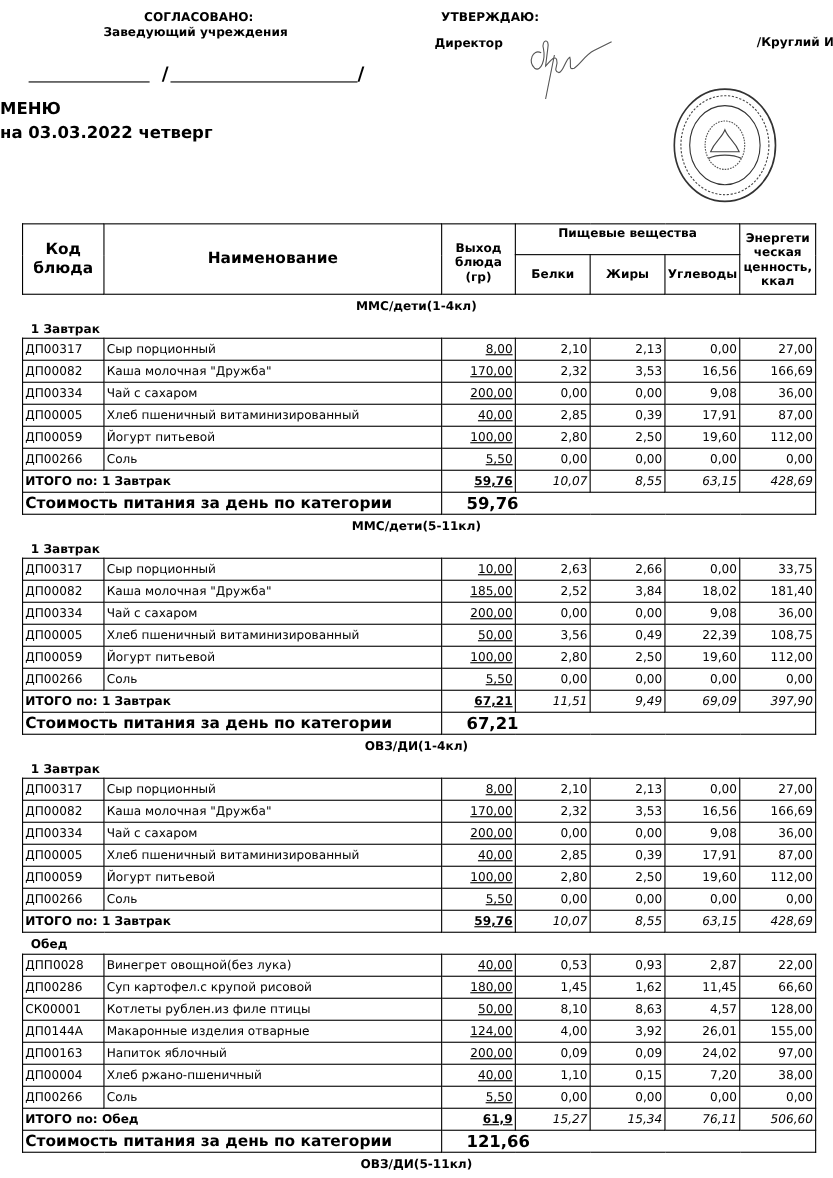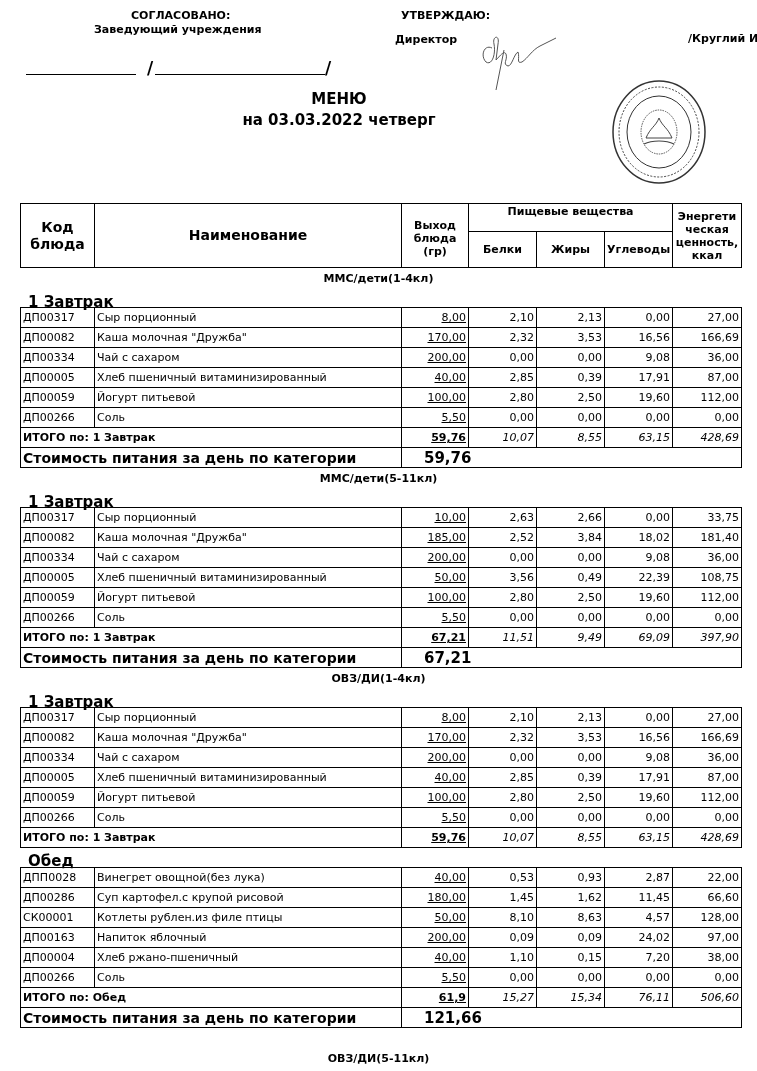--- a/index.html
+++ b/index.html
@@ -1,20 +1,20 @@
 <!DOCTYPE html>
 <html><head>
 <meta charset="utf-8">
 <style>
   * { margin:0; padding:0; box-sizing:border-box; }
   html, body { width:757px; height:1071px; background:#ffffff; overflow:hidden; }
   body { position:relative; font-family:"DejaVu Sans", sans-serif; color:#000; }
   .abs { position:absolute; white-space:nowrap; }
   .hdr { font-weight:bold; font-size:11px; }
-  .title { font-weight:bold; font-size:15px; text-align:center; }
+  .title { font-weight:bold; font-size:15px; text-align:left; }
   .sigline { position:absolute; border-bottom:1.5px solid #000; height:1px; }
   .slash { position:absolute; font-weight:bold; font-size:17px; }
 
   table.grid { position:absolute; left:20px; border-collapse:collapse; table-layout:fixed; width:721px; }
   table.grid td { border:1px solid #000; font-size:11px; height:20px; padding:0 2px; white-space:nowrap; overflow:hidden; }
   .c-code { width:74px; }
   .c-name { width:307px; }
   .c-out { width:67px; }
   .c-b { width:68px; }
   .c-z { width:68px; }
@@ -22,21 +22,21 @@
   .c-e { width:69px; }
   td.num { text-align:right; }
   td.ctr { text-align:right;text-decoration:underline; }
   tr.itogo td { font-weight:bold; }
   tr.itogo td.light { font-weight:normal;font-style:italic; }
   tr.cost td { font-weight:bold; font-size:14px; height:20px; }
   tr.cost td.costval { padding-left:22px; font-size:15px; }
   table.head td { font-weight:bold; text-align:center; height:auto; white-space:normal; line-height:13px; font-size:11px;margin-left:36px; }
   table.head td.big { font-size:14px; line-height:17px; }
   .catlabel { position:absolute; left:0; width:757px; text-align:center; font-weight:bold; font-size:11px; }
-  .meal { position:absolute; left:28px; font-weight:bold; font-size:15px; }
+  .meal { position:absolute; left:28px; font-weight:bold; font-size:11px; }
 </style>
 </head>
 <body>
 
 <div class="abs hdr" style="left:131px; top:9px;">СОГЛАСОВАНО:</div>
 <div class="abs hdr" style="left:94px; top:23px;">Заведующий  учреждения</div>
 <div class="sigline" style="left:26px; top:74px; width:110px;"></div>
 <div class="slash" style="left:147px; top:58px;">/</div>
 <div class="sigline" style="left:155px; top:74px; width:170px;"></div>
 <div class="slash" style="left:325px; top:58px;">/</div>
@@ -363,20 +363,29 @@
   <tr>
         <td>СК00001</td>
         <td>Котлеты рублен.из филе птицы</td>
         <td class="ctr">50,00</td>
         <td class="num">8,10</td>
         <td class="num">8,63</td>
         <td class="num">4,57</td>
         <td class="num">128,00</td>
       </tr>
   <tr>
+        <td>ДП0144А</td>
+        <td>Макаронные изделия отварные</td>
+        <td class="ctr">124,00</td>
+        <td class="num">4,00</td>
+        <td class="num">3,92</td>
+        <td class="num">26,01</td>
+        <td class="num">155,00</td>
+      </tr>
+  <tr>
         <td>ДП00163</td>
         <td>Напиток яблочный</td>
         <td class="ctr">200,00</td>
         <td class="num">0,09</td>
         <td class="num">0,09</td>
         <td class="num">24,02</td>
         <td class="num">97,00</td>
       </tr>
   <tr>
         <td>ДП00004</td>

